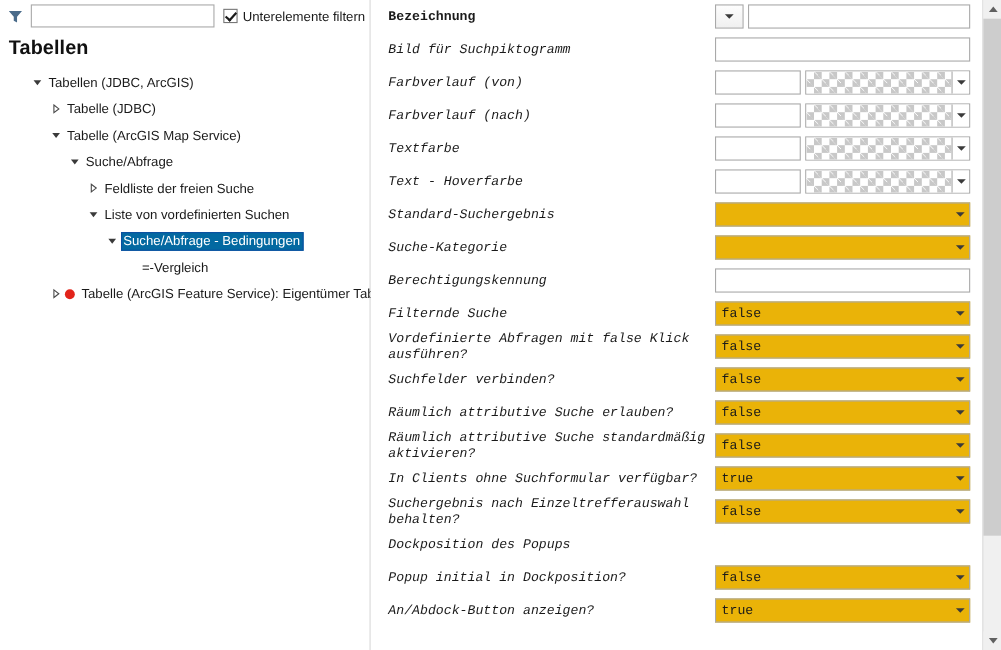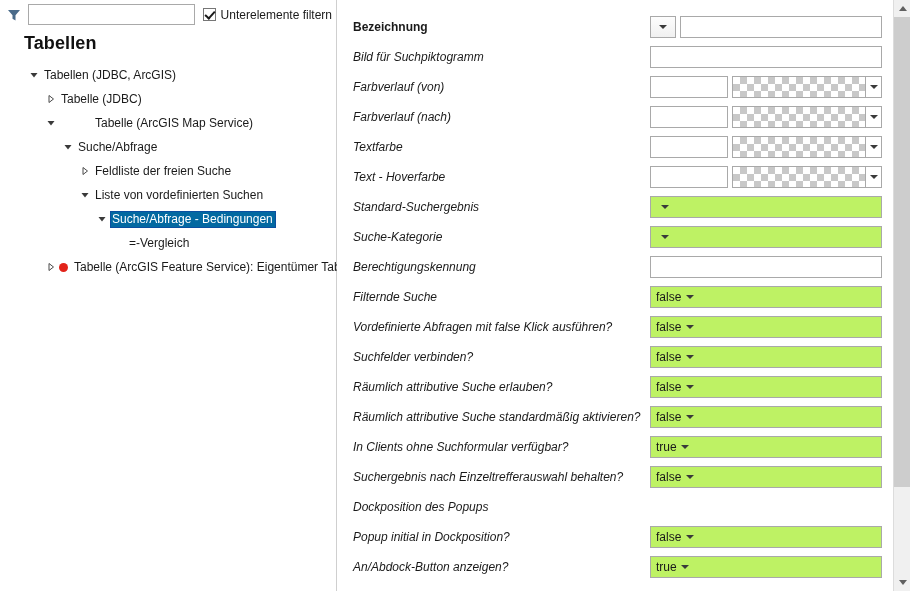--- a/index.html
+++ b/index.html
@@ -68,21 +68,20 @@
     transform: rotate(42deg);
   }
   .chk-label { font-size: 12px; color: #1a1a1a; }
 
   .panel-title {
     font-size: 18px;
     font-weight: bold;
     padding: 5px 0 9px 8px;
     color: #111;
     letter-spacing: 0.1px;
-    margin-left: 16px;
   }
 
   .tree { padding-left: 20px; }
   .node {
     display: flex;
     align-items: center;
     height: 24px;
     white-space: nowrap;
   }
   .twisty {
@@ -116,22 +115,23 @@
   
   #right {
     position: relative;
     flex: 1;
     height: 591px;
     background: #ffffff;
     overflow: hidden;
   }
   .prop-list {
     position: absolute;
-    left: 0; top: 12px;
+    left: 0; top: 0;
     width: 554px;
+    font-family: Liberation Mono, monospace;
   }
   .prop-row {
     display: flex;
     align-items: center;
     height: 30px;
     padding-left: 16px;
   }
   .prop-label {
     font-style: italic;
     font-size: 12px;
@@ -150,23 +150,24 @@
     font-size: 12px;
     line-height: 20px;
     padding: 0 4px;
   }
   .w-combo-narrow { width: 232px; }
   .w-wide { width: 232px; }
 
   .combo {
     height: 22px;
     border: 1px solid #a9a9a9;
-    background: #bef264;
+    background: #eab308;
     display: flex;
     align-items: center;
+    justify-content: space-between;
     font-size: 12px;
     padding: 0 0 0 5px;
   }
   .combo .val { line-height: 20px; color: #1a1a1a; }
   .combo .arrow-btn {
     width: 17px; height: 20px;
     display: flex; align-items: center; justify-content: center;
     flex: none;
   }
   .caret {
@@ -285,21 +286,21 @@
           <span class="node-label">Tabellen (JDBC, ArcGIS)</span>
         </div>
         <div class="node" style="padding-left: 23px;">
           <span class="twisty">
             <svg width="10" height="10" viewBox="0 0 10 10">
               <polygon points="3,1.5 7.5,5 3,8.5" fill="none" stroke="#4a4a4a" stroke-width="1"></polygon>
             </svg>
           </span>
           <span class="node-label">Tabelle (JDBC)</span>
         </div>
-        <div class="node" style="padding-left: 23px; gap: 34px;">
+        <div class="node" style="padding-left: 23px;">
           <span class="twisty">
             <svg width="10" height="10" viewBox="0 0 10 10">
               <polygon points="1.5,3 8.5,3 5,7.5" fill="#3a3a3a"></polygon>
             </svg>
           </span>
           <span class="node-label">Tabelle (ArcGIS Map Service)</span>
         </div>
         <div class="node" style="padding-left: 40px;">
           <span class="twisty">
             <svg width="10" height="10" viewBox="0 0 10 10">

